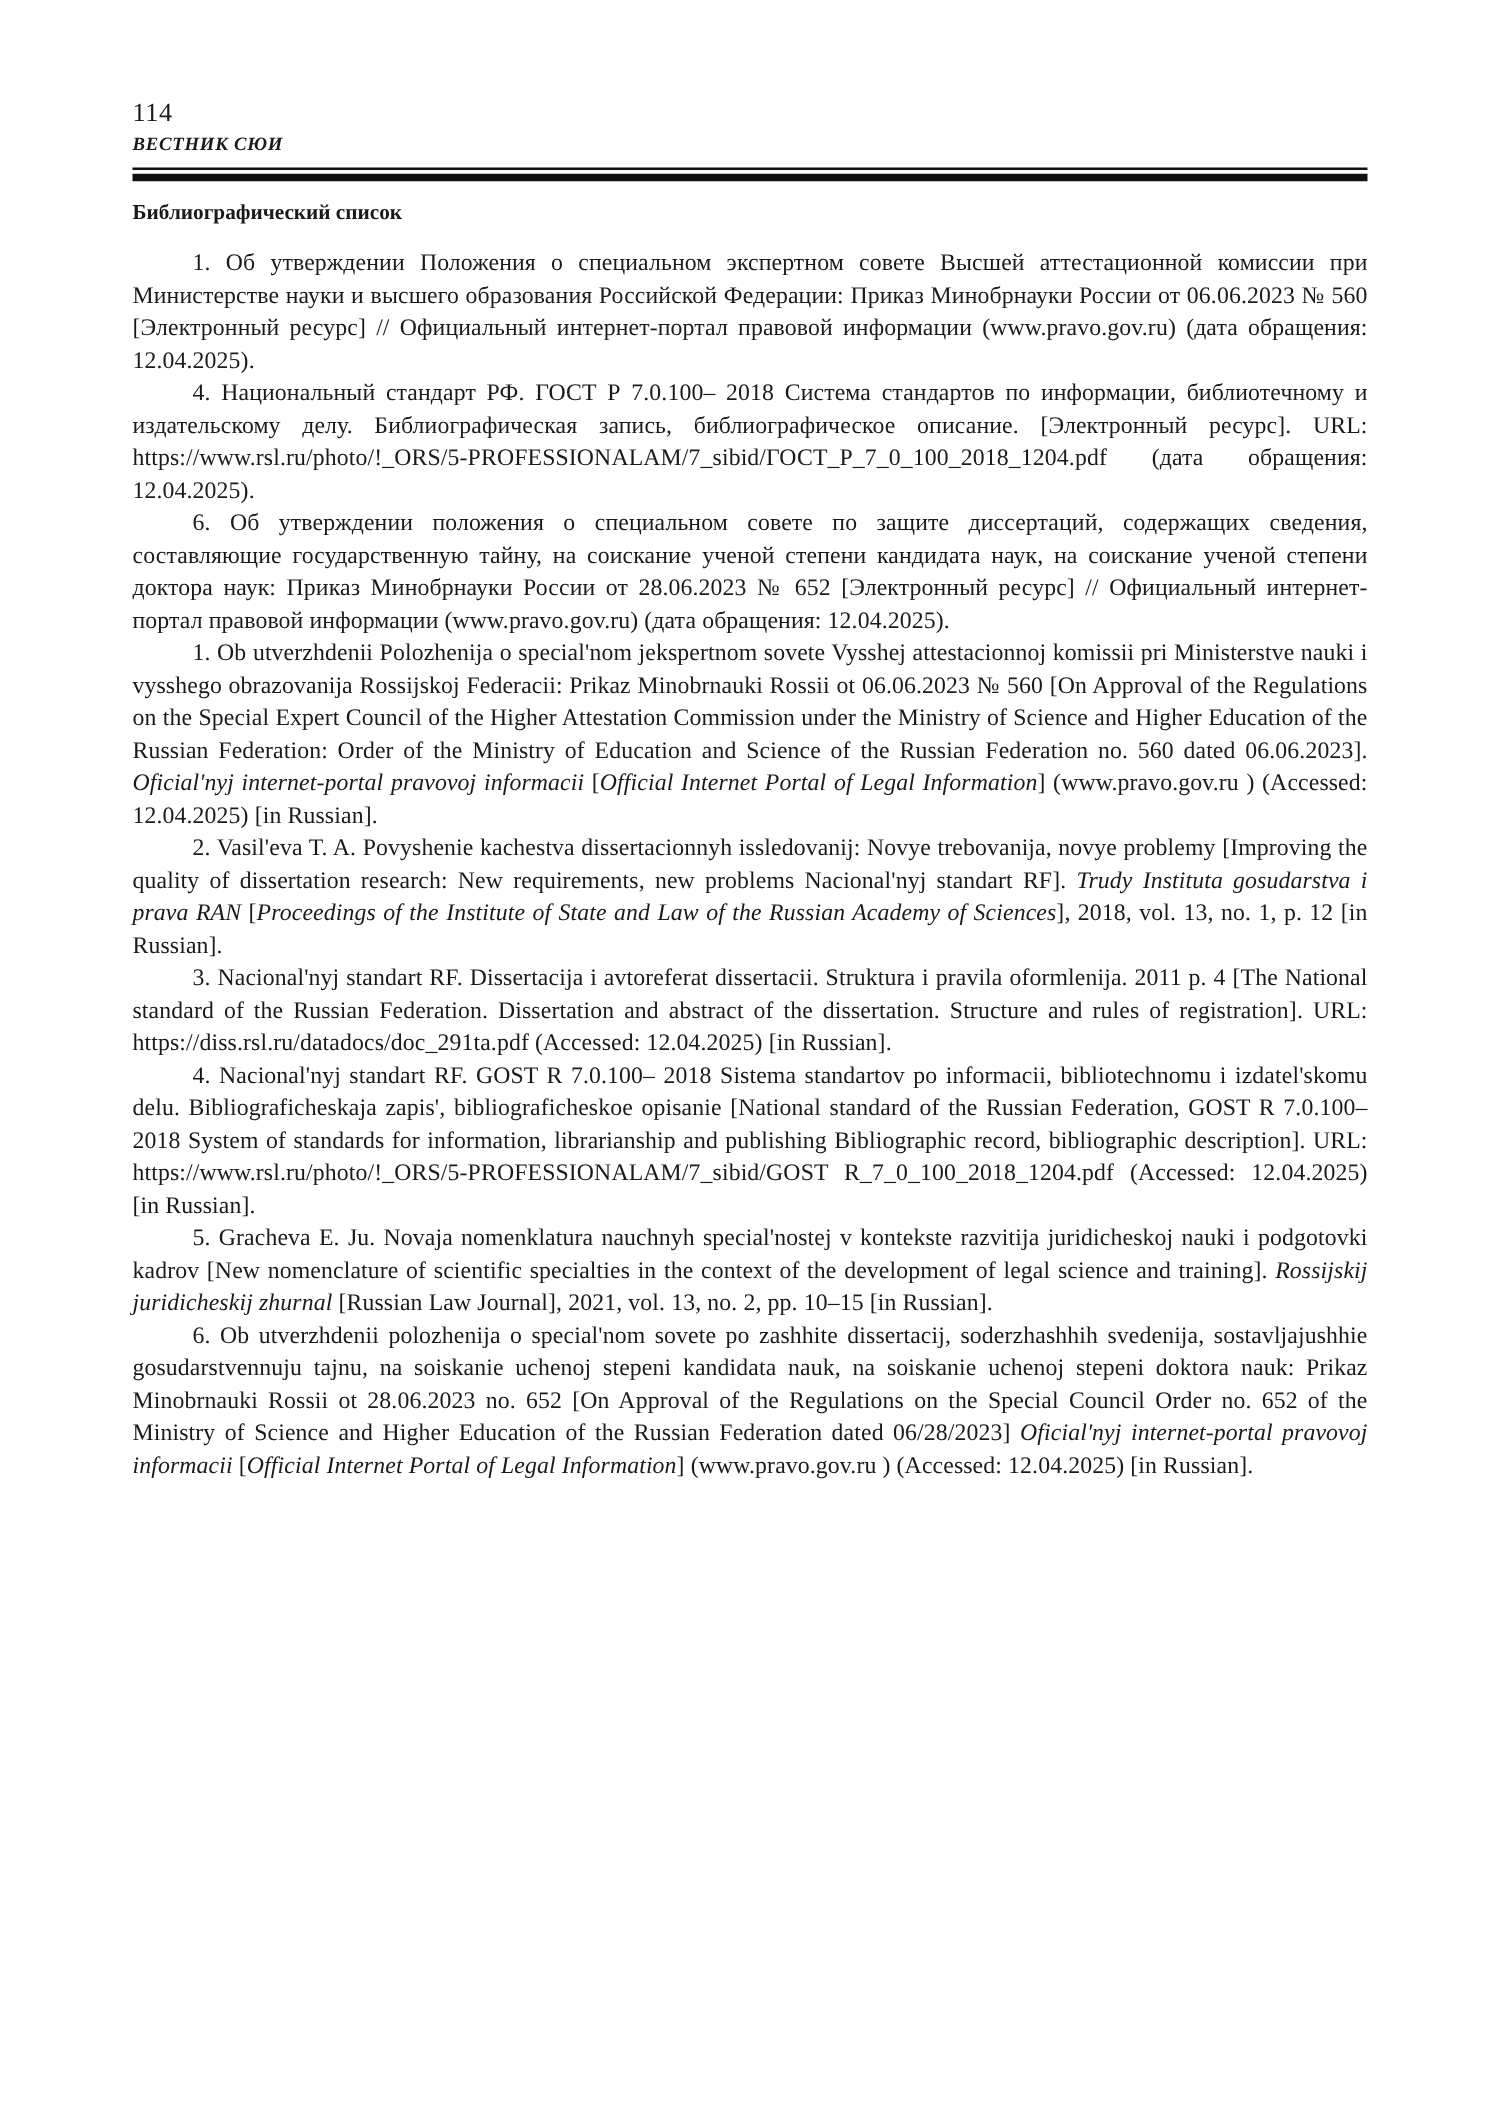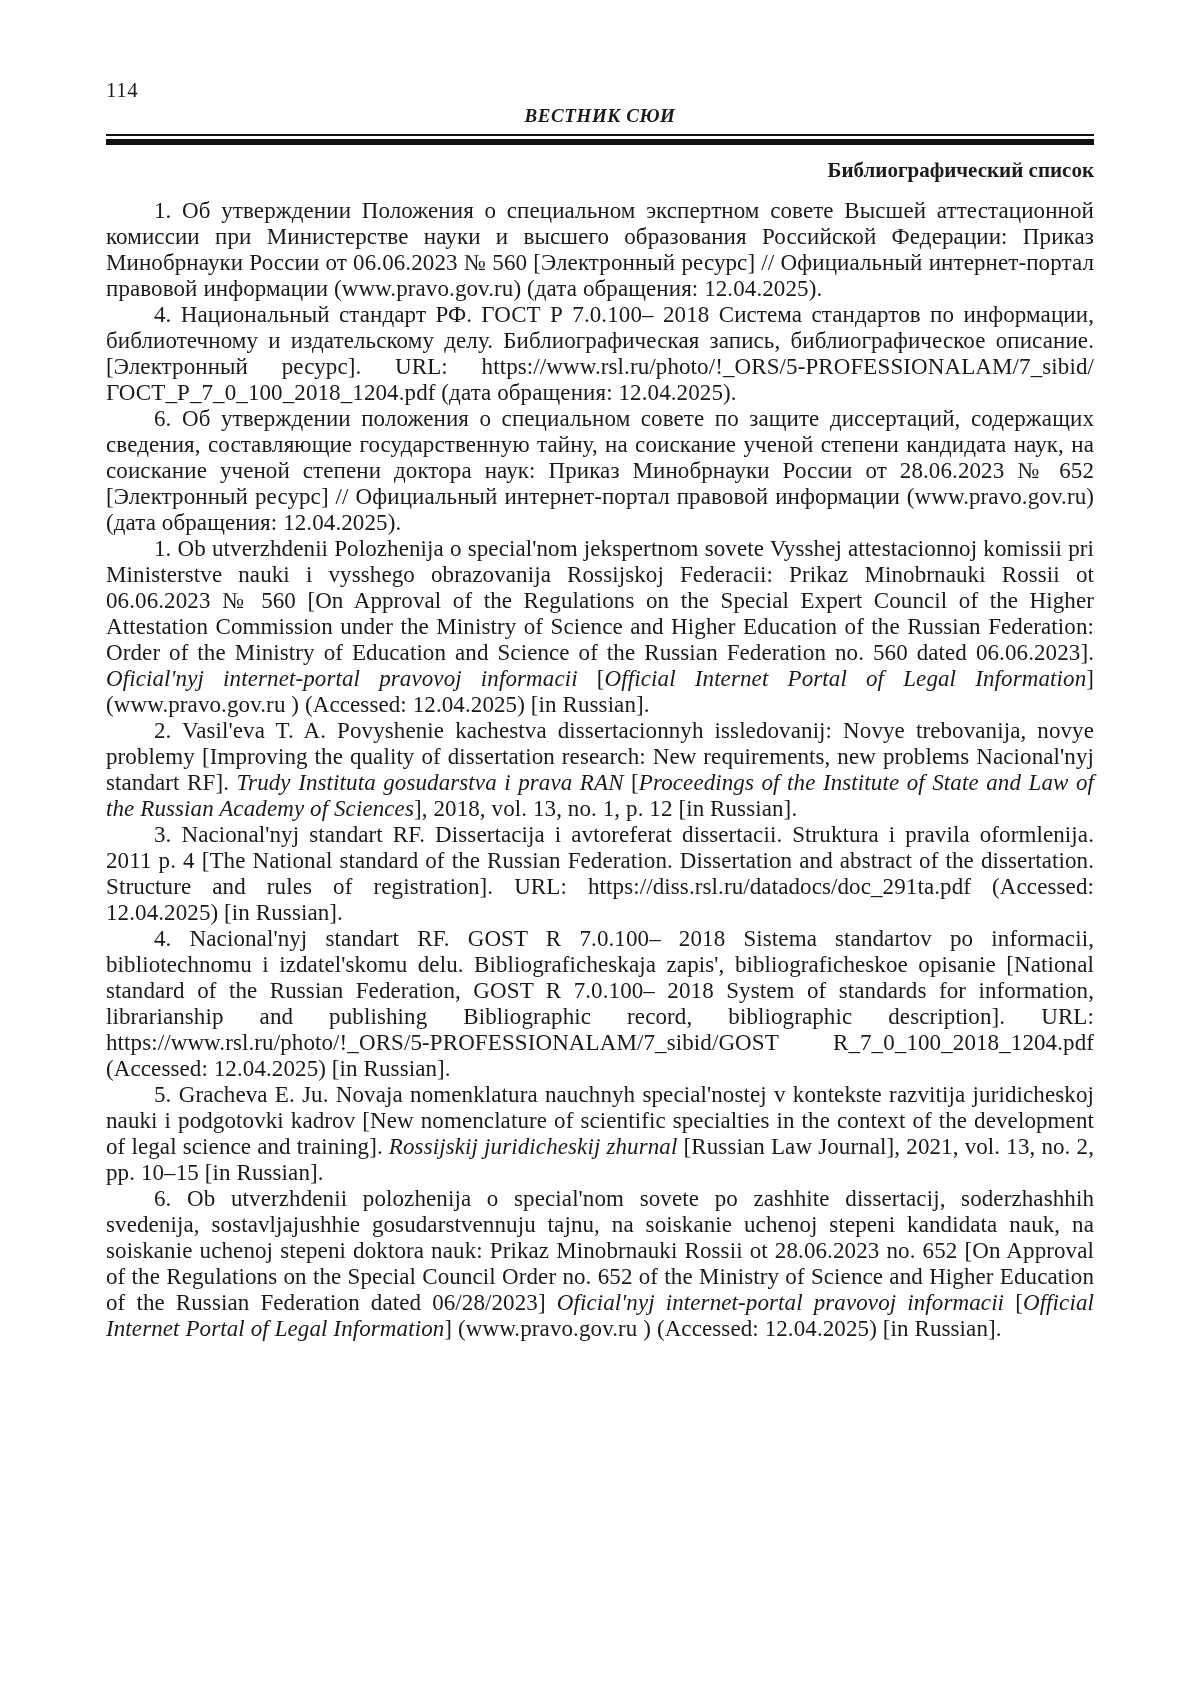--- a/index.html
+++ b/index.html
@@ -21,48 +21,47 @@
     width: 988px;
     margin: 0 auto;
     padding-top: 62px;
   }
   .page-number {
     font-size: 21px;
     line-height: 24px;
     letter-spacing: 0.5px;
   }
   .journal-header {
-    text-align: center;
-    font-size: 19px;
+    font-size: 15px;
     line-height: 22px;
     font-style: italic;
     font-weight: bold;
     letter-spacing: 0.6px;
     margin-top: 3px;
   }
   .double-rule {
     margin-top: 7px;
     height: 3px;               
     border-top: 2px solid #111;
     border-bottom: 6px solid #111;
   }
   .section-heading {
     margin: 13px 0 16px 0;
-    text-align: right;
-    font-size: 21px;
+    text-align: left;
+    font-size: 17px;
     line-height: 24px;
     font-weight: bold;
   }
   .heading-references {
     margin: 15px 0 26px 0;
   }
   .items { }
   .ref-item {
     margin: 0;
-    font-size: 23px;
+    font-size: 19px;
     line-height: 26px;
     letter-spacing: 0.1px;
     text-align: justify;
     text-indent: 48px;
     overflow-wrap: break-word;
   }
   .seg-italic { font-style: italic; }
   .seg-gray { color: var(--muted-color, #8d8d8d); }
 </style>
 </head>

